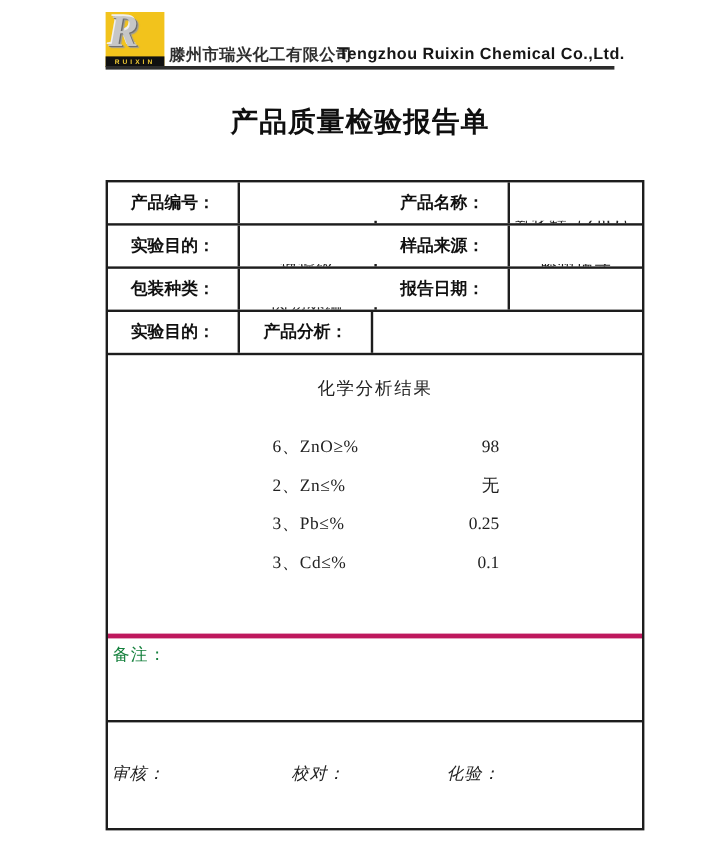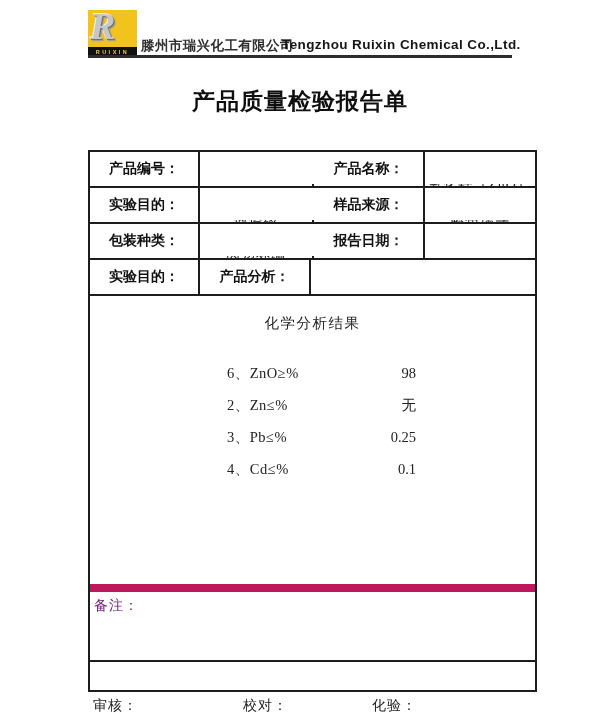--- a/index.html
+++ b/index.html
@@ -86,22 +86,22 @@
   .cell.label {
     font-family: "Liberation Sans", sans-serif;
     font-weight: bold; font-size: 14px; color: #111;
   }
   .cell.value {
     font-family: "Liberation Serif", serif;
     font-size: 14px; letter-spacing: 1px; color: #222; margin-top: 32px;
   }
 
   .analysis {
-    position: relative; height: 296px;
-    border-bottom: 8px solid #be185d;
+    position: relative; height: 236px;
+    border-bottom: 4px solid #be185d;
     box-sizing: border-box;
   }
   .analysis-heading {
     position: absolute; top: 18px; left: 0; width: 100%;
     text-align: center;
     font-size: 14.5px; letter-spacing: 1.5px; color: #222;
   }
   .analysis-items { position: absolute; top: 61px; left: 0; right: 0; }
   .analysis-item { position: relative; height: 32px; }
   .item-name {
@@ -110,24 +110,24 @@
   }
   .item-value {
     position: absolute; right: 119px; top: 0;
     line-height: 32px; font-size: 14.5px; color: #222;
   }
 
   .remarks {
     height: 70px; box-sizing: border-box;
     border-bottom: 2px solid #1d1d1d;
     padding: 5px 4px 3px 4px;
-    font-size: 14px; letter-spacing: 1px; color: #701a75;
-  }
-
-  .signatures { position: relative; height: 112px; }
+    font-size: 14px; letter-spacing: 1px; color: #15803d;
+  }
+
+  .signatures { position: relative; height: 112px; font-style: italic; }
   .sig {
     position: absolute; top: 0; line-height: 88px;
     font-size: 14px; letter-spacing: 1px; color: #222; white-space: nowrap;
   }
   .sig-review { left: 3px; }
   .sig-proof  { left: 153px; }
   .sig-assay  { left: 282px; }
 </style>
 </head>
 <body>
@@ -182,21 +182,21 @@
         </div>
         <div class="analysis-item">
           <span class="item-name">2、Zn≤%</span>
           <span class="item-value">无</span>
         </div>
         <div class="analysis-item">
           <span class="item-name">3、Pb≤%</span>
           <span class="item-value">0.25</span>
         </div>
         <div class="analysis-item">
-          <span class="item-name">4、Cd≤%</span>
+          <span class="item-name">3、Cd≤%</span>
           <span class="item-value">0.1</span>
         </div>
       </div>
     </div>
 
     <div class="remarks">
       <span>备注：</span>
     </div>
 
     <div class="signatures">

